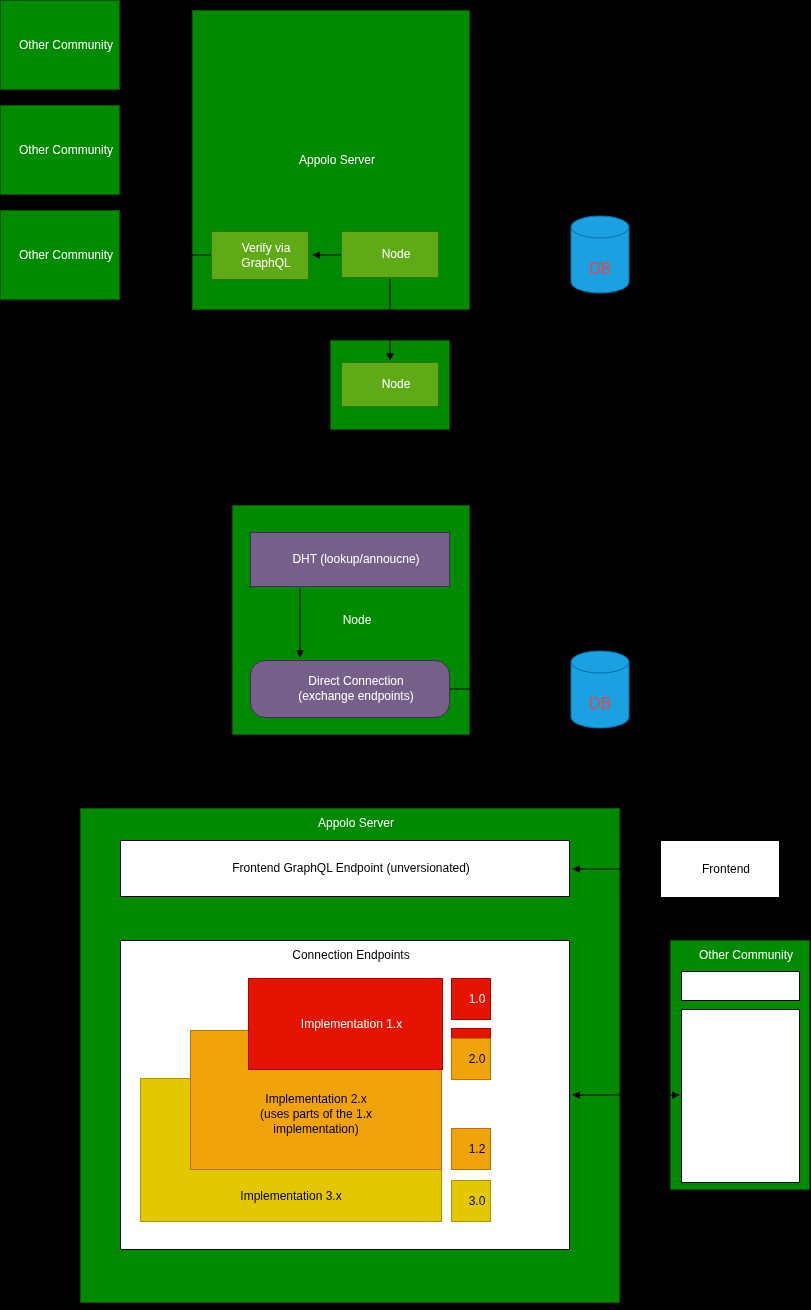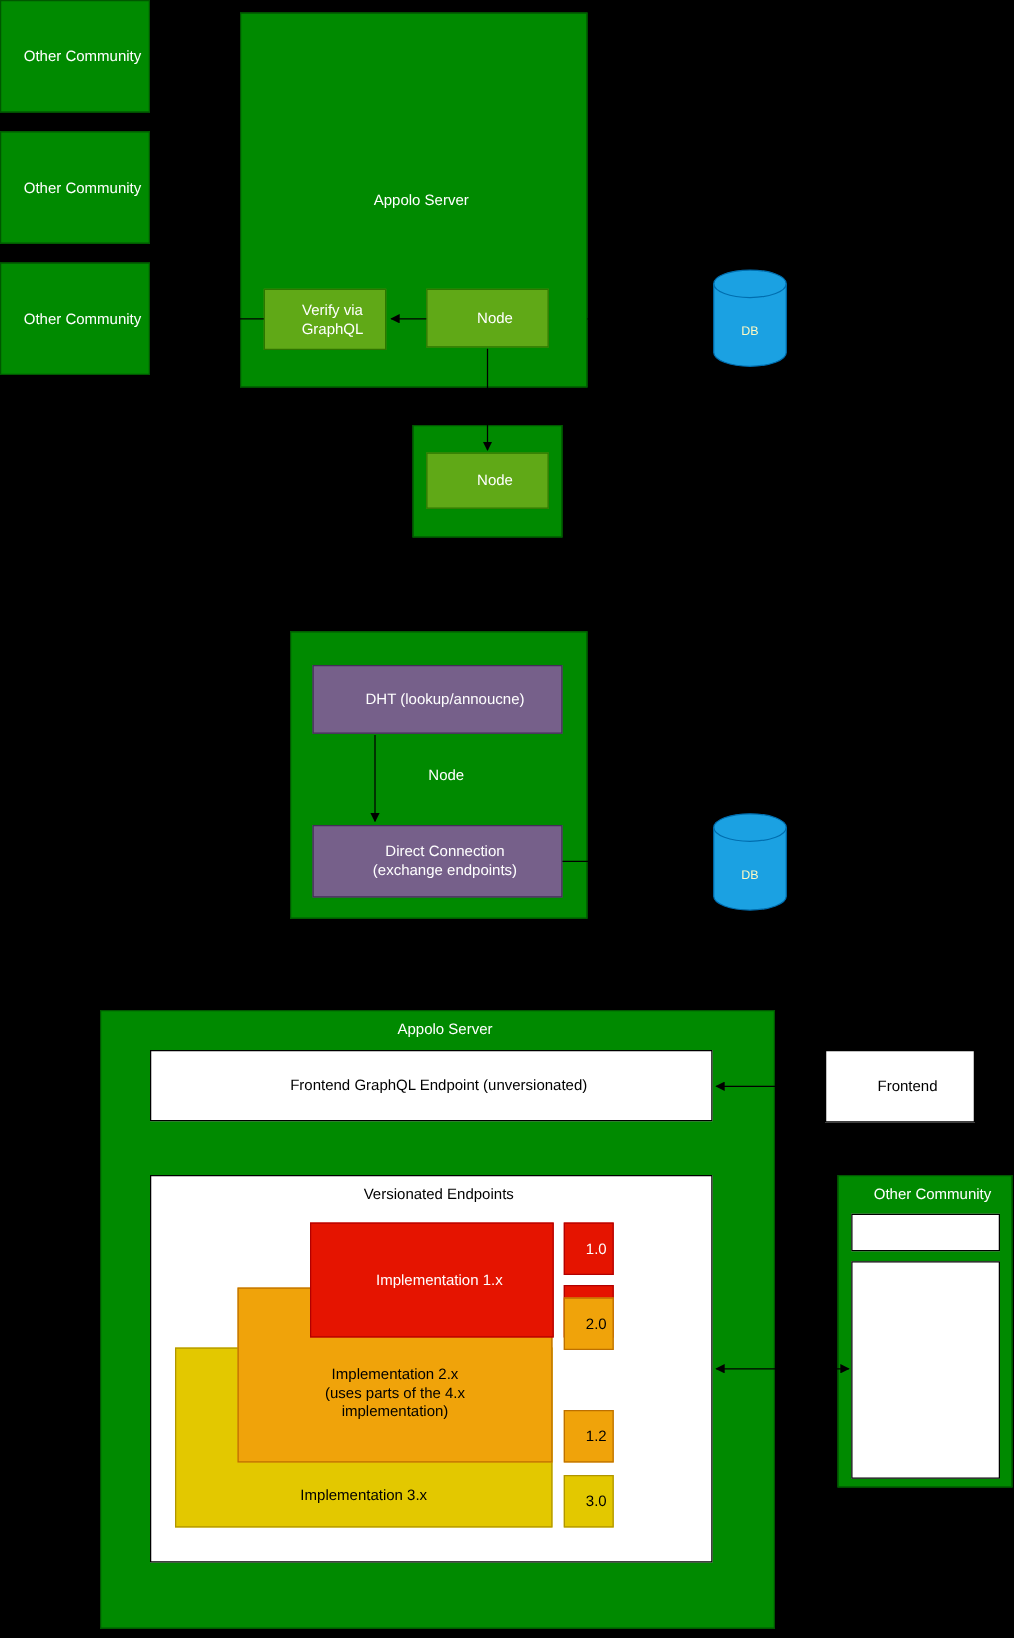--- a/index.html
+++ b/index.html
@@ -38,22 +38,22 @@
   .lbl-abs {
     position: absolute;
     left: 0; right: 0;
     text-align: center;
     white-space: pre-line;
   }
 
   .cylinder {
     position: absolute;
     width: 60px; height: 80px;
-    color: #fef9c3;
-    font-size: 10px;
+    color: #ef4444;
+    font-size: 16px;
   }
   .db-label {
     position: absolute;
     left: 0; right: 0;
     top: 45px;
     text-align: center;
   }
 
   .connectors {
     position: absolute;
@@ -102,21 +102,21 @@
   <div class="box lime" style="left:341px; top:362px; width:98px; height:45px;">
     <span class="lbl">Node</span>
   </div>
 
   <div class="box green" style="left:232px; top:505px; width:238px; height:230px;">
     <span class="lbl">Node</span>
   </div>
   <div class="box purple" style="left:250px; top:532px; width:200px; height:55px;">
     <span class="lbl">DHT (lookup/annoucne)</span>
   </div>
-  <div class="box purple" style="left:250px; top:660px; width:200px; height:58px;">
+  <div class="box purple" style="left:250px; top:660px; width:200px; height:58px;border-radius:15px;">
     <span class="lbl">Direct Connection
 (exchange endpoints)</span>
   </div>
 
   <div class="cylinder" style="left:570px; top:650px;">
     <svg width="60" height="80">
       <path d="M1,12 a29,11 0 0 1 58,0 v55 a29,11 0 0 1 -58,0 z" style="fill:var(--blue); stroke:var(--blue_stroke);"></path>
       <path d="M1,12 a29,11 0 0 0 58,0" style="fill:none; stroke:var(--blue_stroke);"></path>
     </svg>
     <span class="db-label">DB</span>
@@ -124,29 +124,29 @@
 
   <div class="box green label-top" style="left:80px; top:808px; width:540px; height:495px;">
     <span class="lbl">Appolo Server</span>
   </div>
 
   <div class="box white-box" style="left:120px; top:840px; width:450px; height:57px;">
     <span class="lbl">Frontend GraphQL Endpoint (unversionated)</span>
   </div>
 
   <div class="box white-box label-top" style="left:120px; top:940px; width:450px; height:310px;">
-    <span class="lbl">Versionated Endpoints</span>
+    <span class="lbl">Connection Endpoints</span>
   </div>
 
   <div class="box yellow" style="left:140px; top:1078px; width:302px; height:144px;">
     <span class="lbl-abs" style="top:110px;">Implementation 3.x</span>
   </div>
   <div class="box orange" style="left:190px; top:1030px; width:252px; height:140px;">
     <span class="lbl-abs" style="top:61px;">Implementation 2.x
-(uses parts of the 4.x
+(uses parts of the 1.x
 implementation)</span>
   </div>
   <div class="box red" style="left:248px; top:978px; width:195px; height:92px;">
     <span class="lbl">Implementation 1.x</span>
   </div>
 
   <div class="box red" style="left:451px; top:978px; width:40px; height:42px;">
     <span class="lbl">1.0</span>
   </div>
   <div class="box red" style="left:451px; top:1028px; width:40px; height:42px;">

